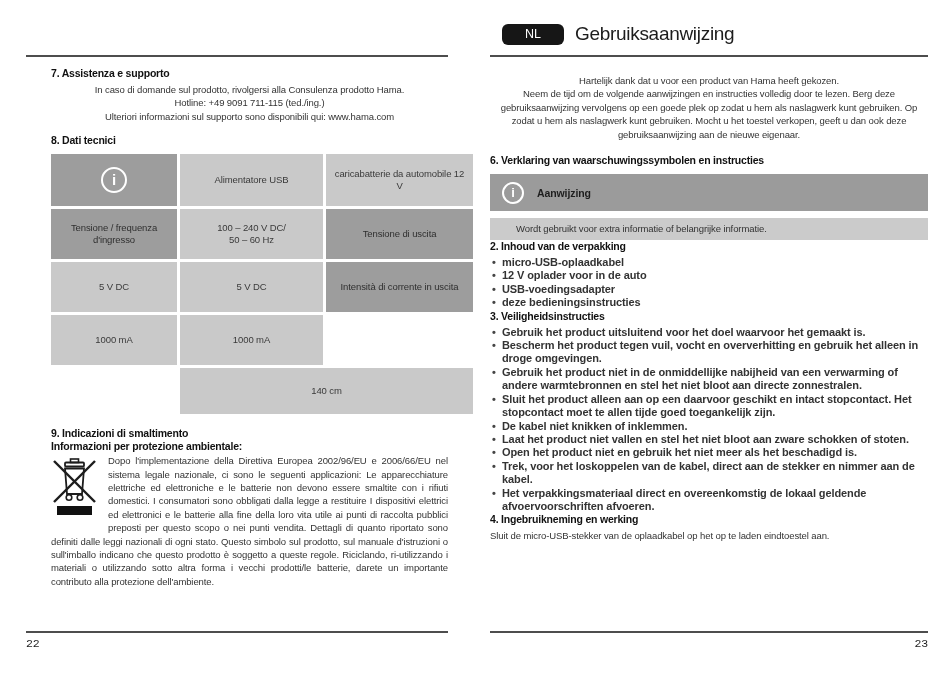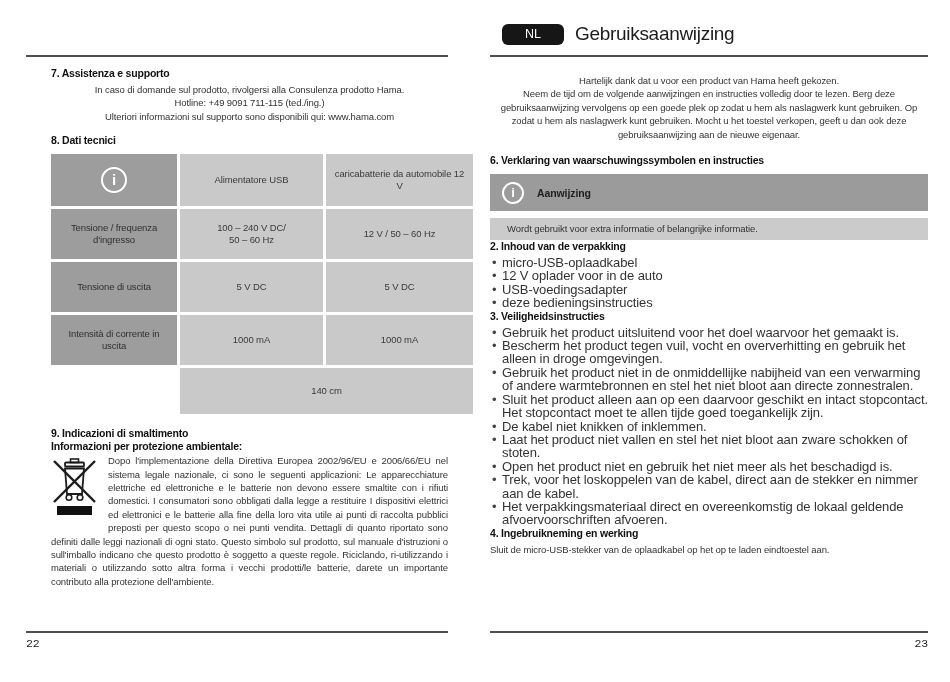--- a/index.html
+++ b/index.html
@@ -47,24 +47,24 @@
   .weee { float:left; margin:2px 10px 2px 0; }
 
   
   .header-row { position:absolute; top:23px; left:12px; display:flex; align-items:center; gap:11px; }
   .lang-badge { background:#161616; color:#ffffff; font-weight:400; font-size:12.5px; padding:3px 23px 4px; border-radius:6px; letter-spacing:0; }
   .doc-title  { font-size:19px; color:#1c1c1c; font-weight:400; letter-spacing:-0.3px; }
 
   .intro { margin-bottom:13px; }
   .note-dark  { margin-top:8px; background:#9b9b9b; height:37px; display:flex; align-items:center; gap:13px; padding:0 12px; }
   .note-label { font-size:10.5px; font-weight:700; color:#1e1e1e; }
-  .note-light { margin-top:7px; background:#cbcbcb; padding:5px 17px 6px; font-size:9.5px; color:#333333; }
+  .note-light { margin-top:7px; background:#cbcbcb; padding:5px 26px 6px; font-size:9.5px; color:#333333; }
 
   ul.plain { list-style:none; margin:2px 0 0 0; }
-  ul.plain li { position:relative; padding-left:12px; font-size:13px; line-height:13.4px; color:#333333; }
+  ul.plain li { position:relative; padding-left:12px; font-size:11px; line-height:13.4px; color:#333333;font-weight:bold; }
   ul.plain li::before { content:"•"; position:absolute; left:2px; top:0; color:#444444; }
 
   .gap-sec { margin-top:13px; }
   .s4-body { margin-top:2px; }
 
   svg.weee-svg line, svg.weee-svg path, svg.weee-svg rect.outl, svg.weee-svg circle { stroke:#1c1c1c; fill:none; }
 </style>
 </head>
 <body>
 
@@ -82,21 +82,20 @@
     <div class="tech-table">
       <div class="cell lab">
         <span class="info-icon big">i</span>
       </div>
       <div class="cell dat">Alimentatore USB</div>
       <div class="cell dat">caricabatterie da automobile 12 V</div>
 
       <div class="cell lab">Tensione / frequenza d'ingresso</div>
       <div class="cell dat preline">100 – 240 V DC/
 50 – 60 Hz</div>
-      <div class="cell dat">12 V / 50 – 60 Hz</div>
 
       <div class="cell lab">Tensione di uscita</div>
       <div class="cell dat">5 V DC</div>
       <div class="cell dat">5 V DC</div>
 
       <div class="cell lab">Intensità di corrente in uscita</div>
       <div class="cell dat">1000 mA</div>
       <div class="cell dat">1000 mA</div>
 
       <div class="cell dat span2">140 cm</div>

